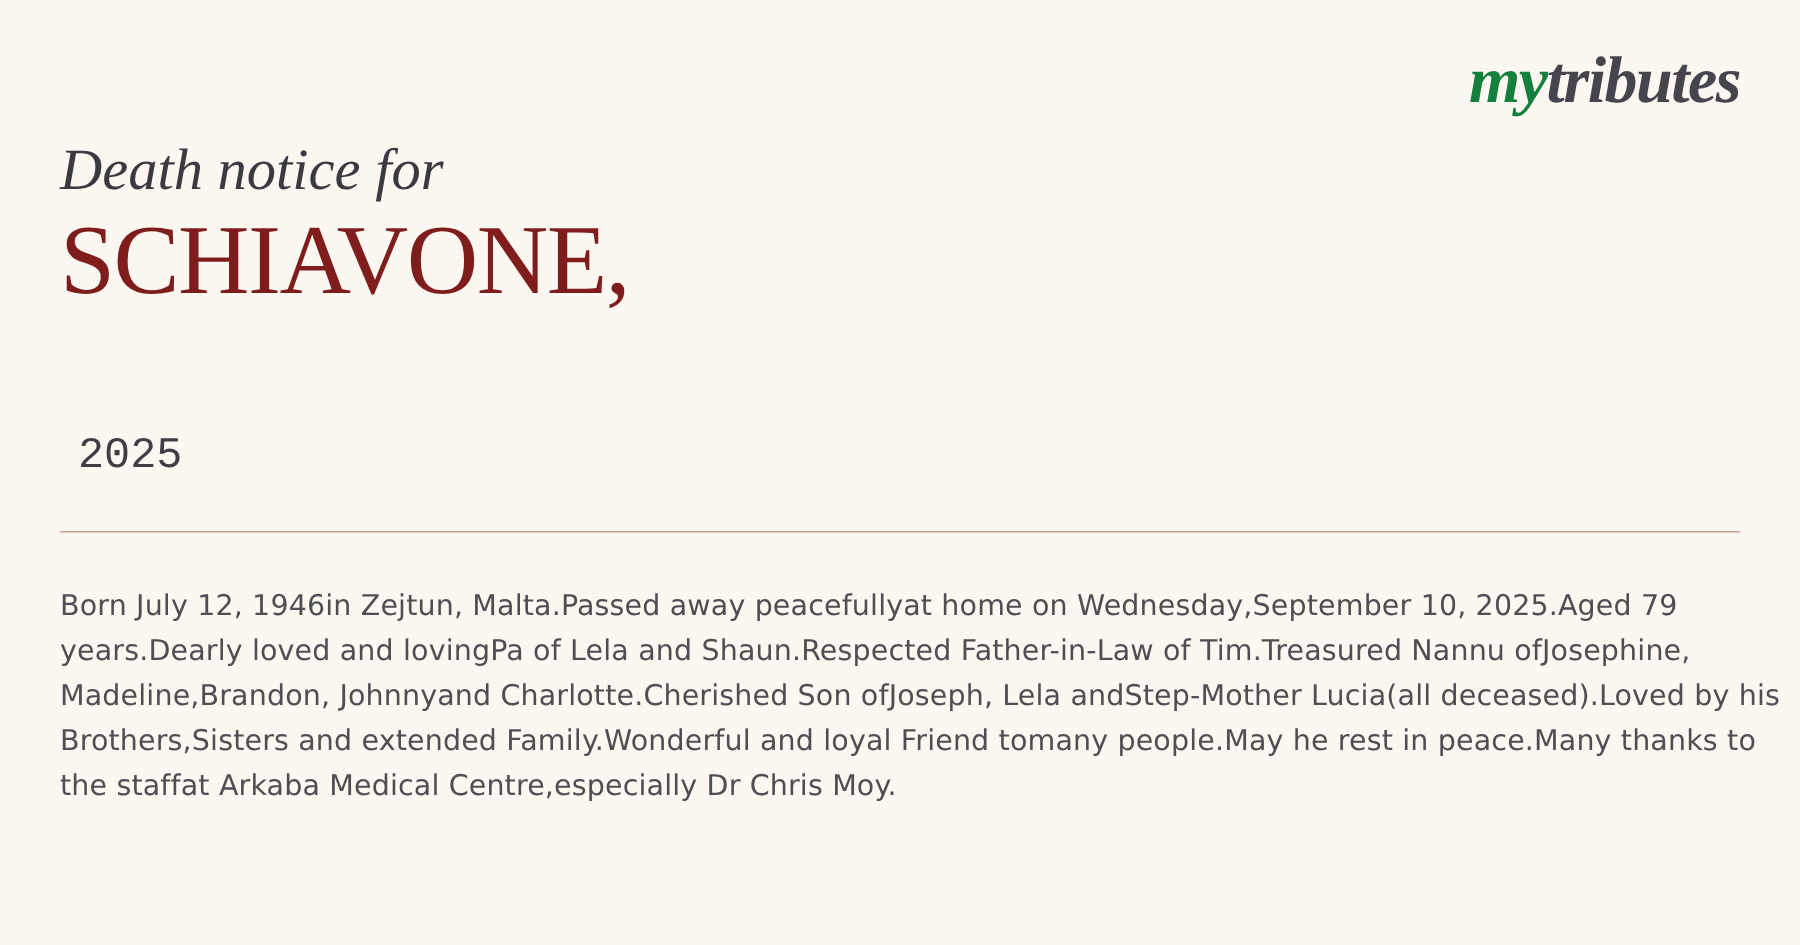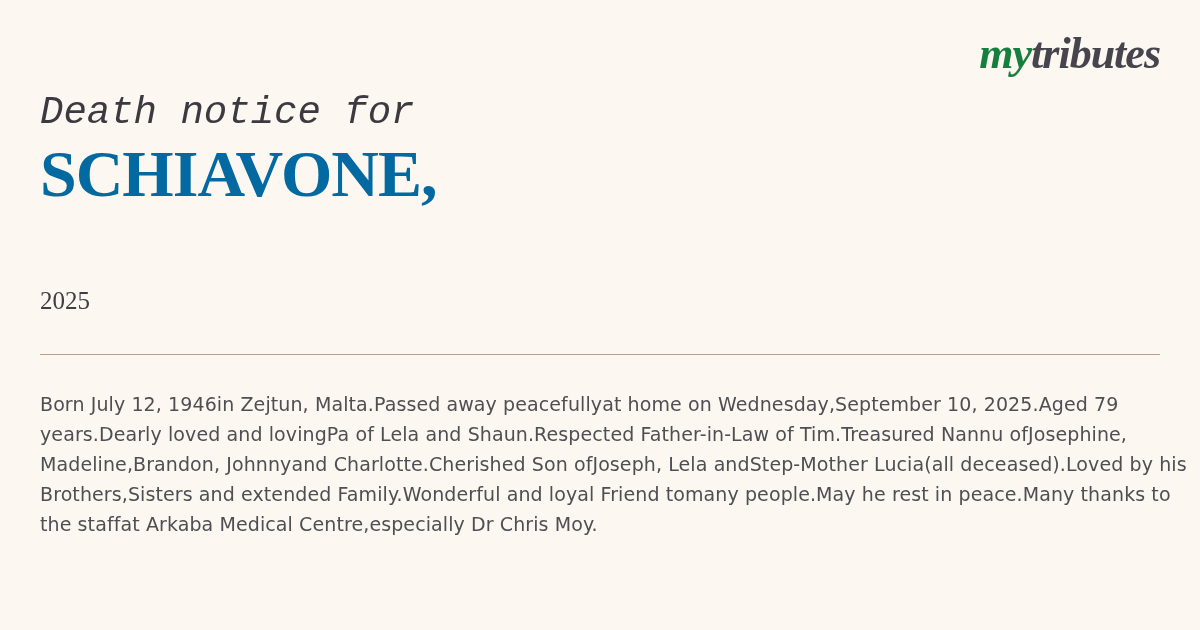--- a/index.html
+++ b/index.html
@@ -27,47 +27,47 @@
     cursor: pointer;
     white-space: nowrap;
   }
   .logo .logo-my { color: #15803d; }
   .logo .logo-tributes { color: #46454e; text-align: center; }
 
   .notice-label {
     position: absolute;
     left: 40px;
     top: 91px;
-    font-family: Liberation Mono, monospace;
+    font-family: Liberation Serif, serif;
     font-style: italic;
     font-weight: 400;
     font-size: 39px;
     color: #3b3a41;
     white-space: nowrap;
   }
   .deceased-name {
     position: absolute;
     left: 40px;
     top: 139px;
     margin: 0;
     font-family: "Liberation Serif", serif;
-    font-weight: 700;
+    font-weight: 400;
     font-size: 66px;
     line-height: 69px;
     letter-spacing: -1px;
-    color: #0369a1;
+    color: #7f1d1d;
   }
   .deceased-name span { display: block; }
 
   .death-year {
     position: absolute;
-    left: 40px;
+    left: 52px;
     top: 287px;
-    font-family: Liberation Serif, serif;
-    font-size: 25px;
+    font-family: Liberation Mono, monospace;
+    font-size: 29px;
     color: #403e44;
   }
   .divider {
     position: absolute;
     left: 40px;
     top: 354px;
     width: 1120px;
     height: 0;
     border: none;
     border-top: 1.5px solid #bd9f8e;

